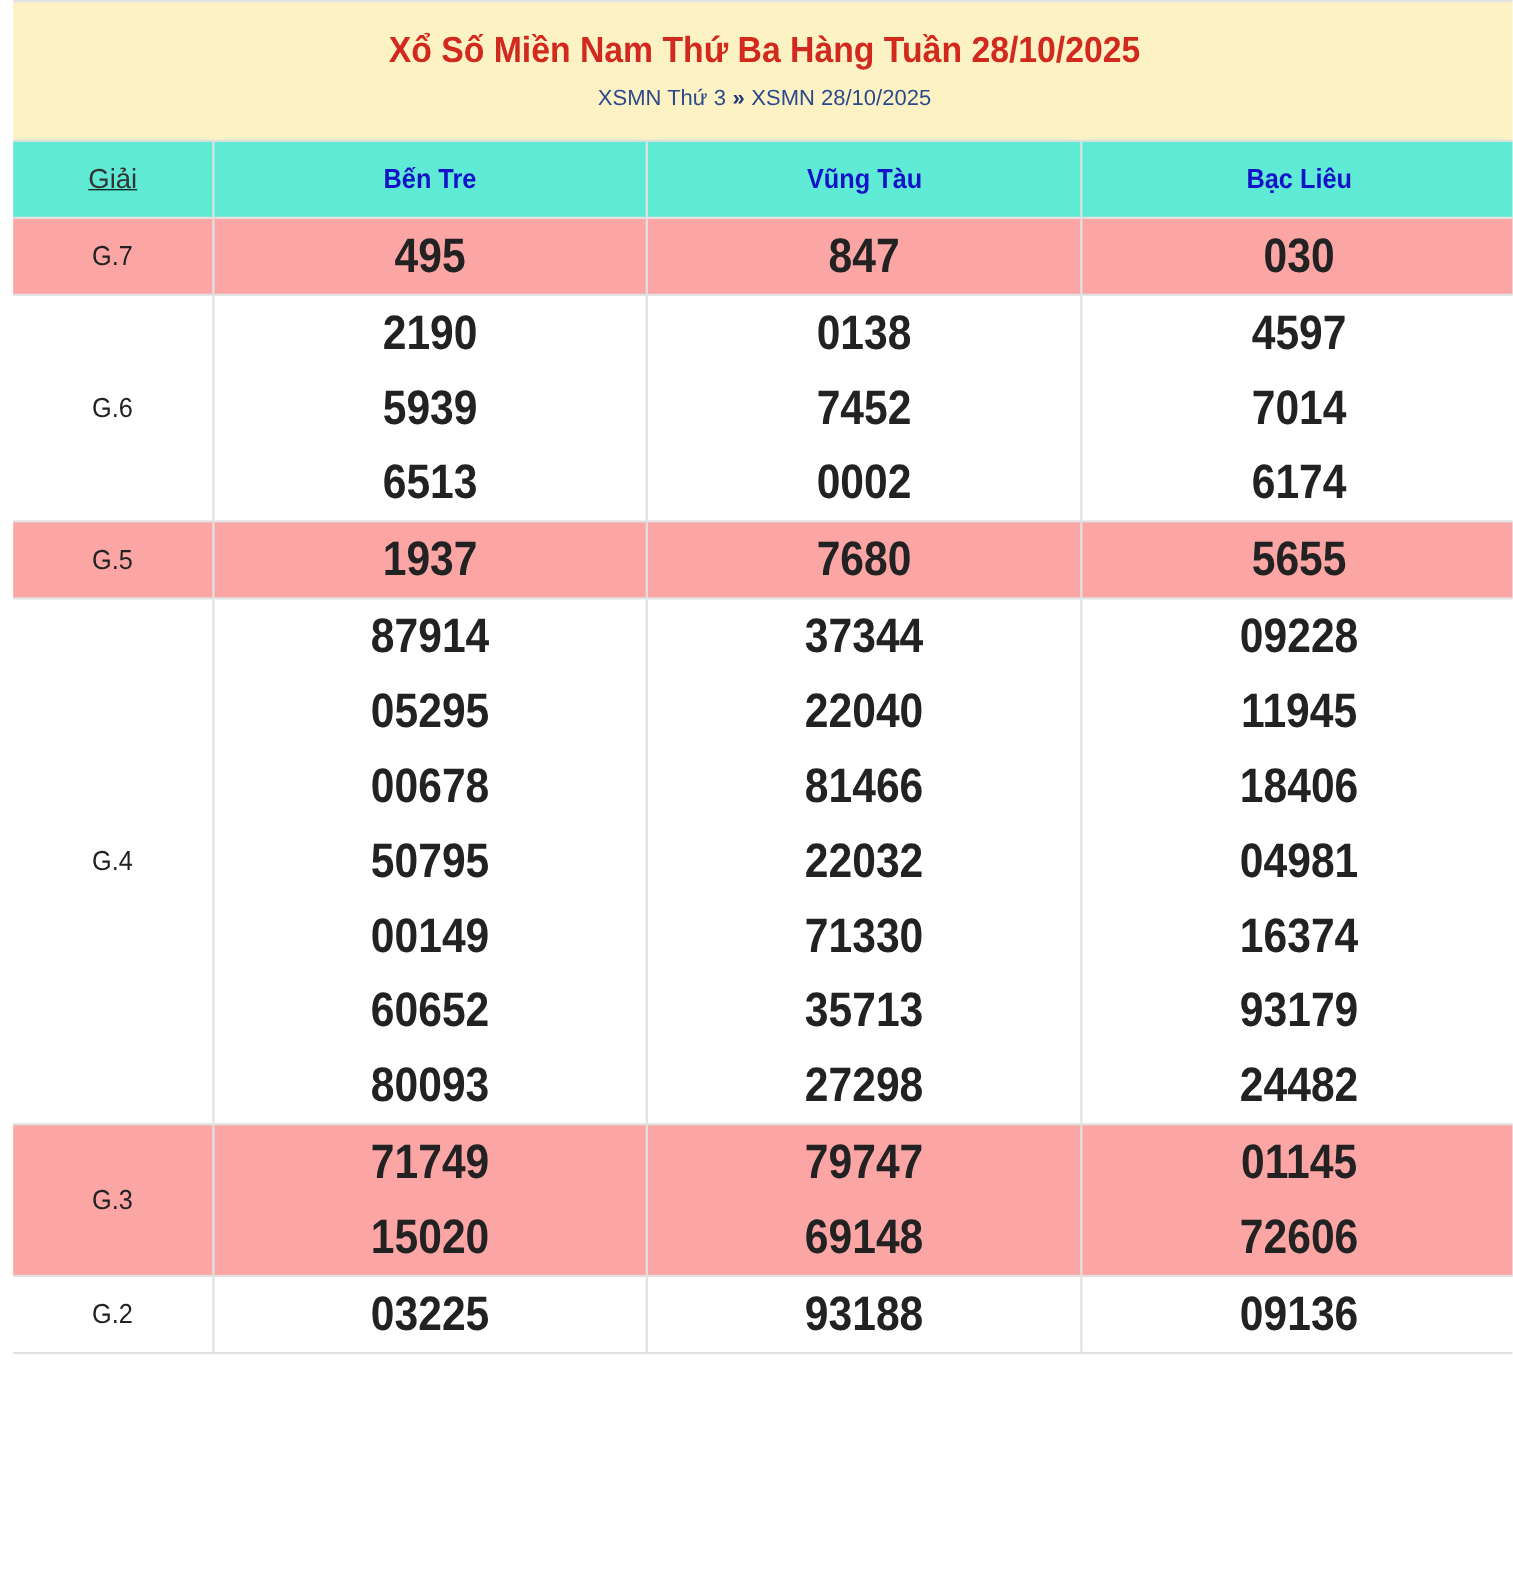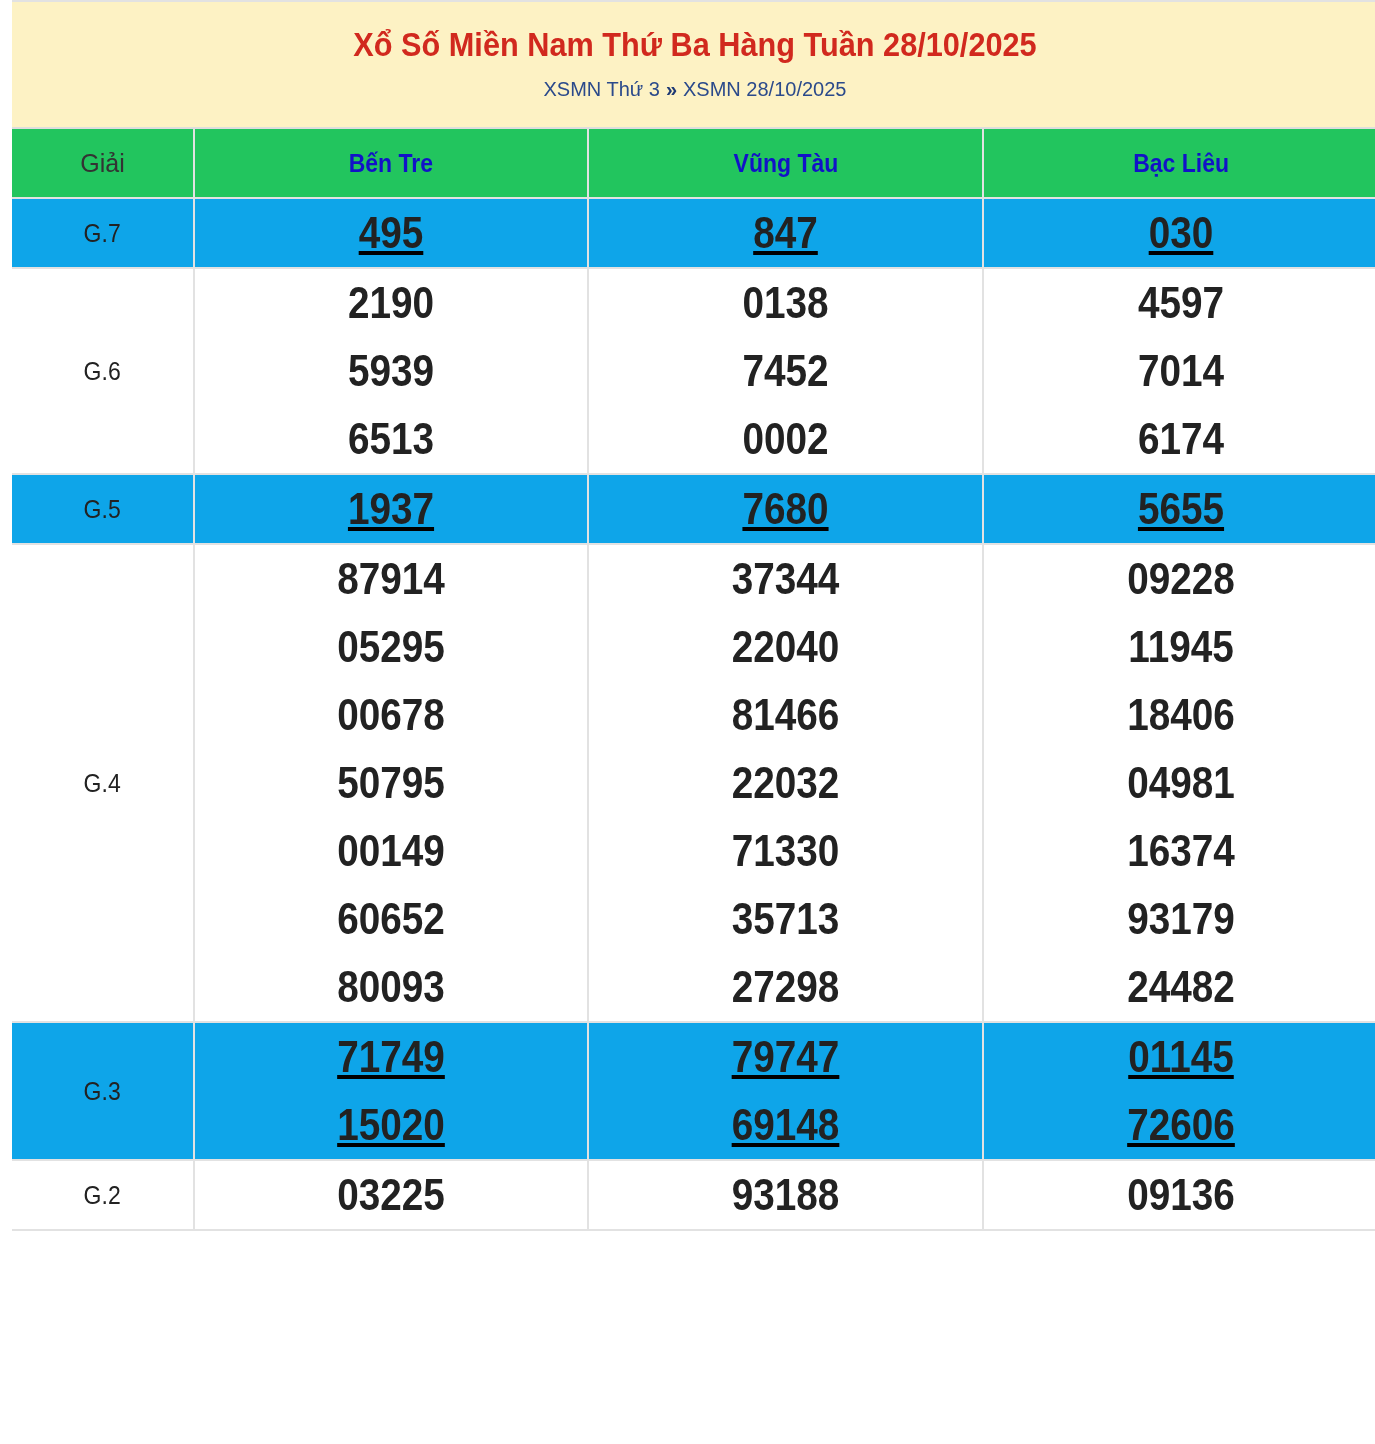--- a/index.html
+++ b/index.html
@@ -69,35 +69,36 @@
     border-top: 2px solid #e2e2e2;
     text-align: center;
     padding: 0;
   }
   table.results th:first-child, table.results td:first-child {
     border-left: none;
   }
   table.results thead tr th {
     border-top: none;
     height: 68px;
-    background: #22c55e;
+    background: #5eead4;
+    text-decoration: underline;
   }
   .col-head-label {
     font-size: 25px;
     color: #333333;
     font-weight: normal;
   }
   .province-name {
     font-size: 25px;
     font-weight: bold;
     color: #1212c8;
     display: inline-block;
     transform: scaleX(0.92);
   }
-  tr.alt td { background: #0ea5e9; text-decoration: underline; }
+  tr.alt td { background: #fca5a5; }
   tr.plain td { background: #ffffff; }
   .prize-label {
     font-size: 25px;
     color: #222222;
     display: inline-block;
     transform: scaleX(0.92);
   }
   .prize-label.special {
     color: #d63c24;
   }

